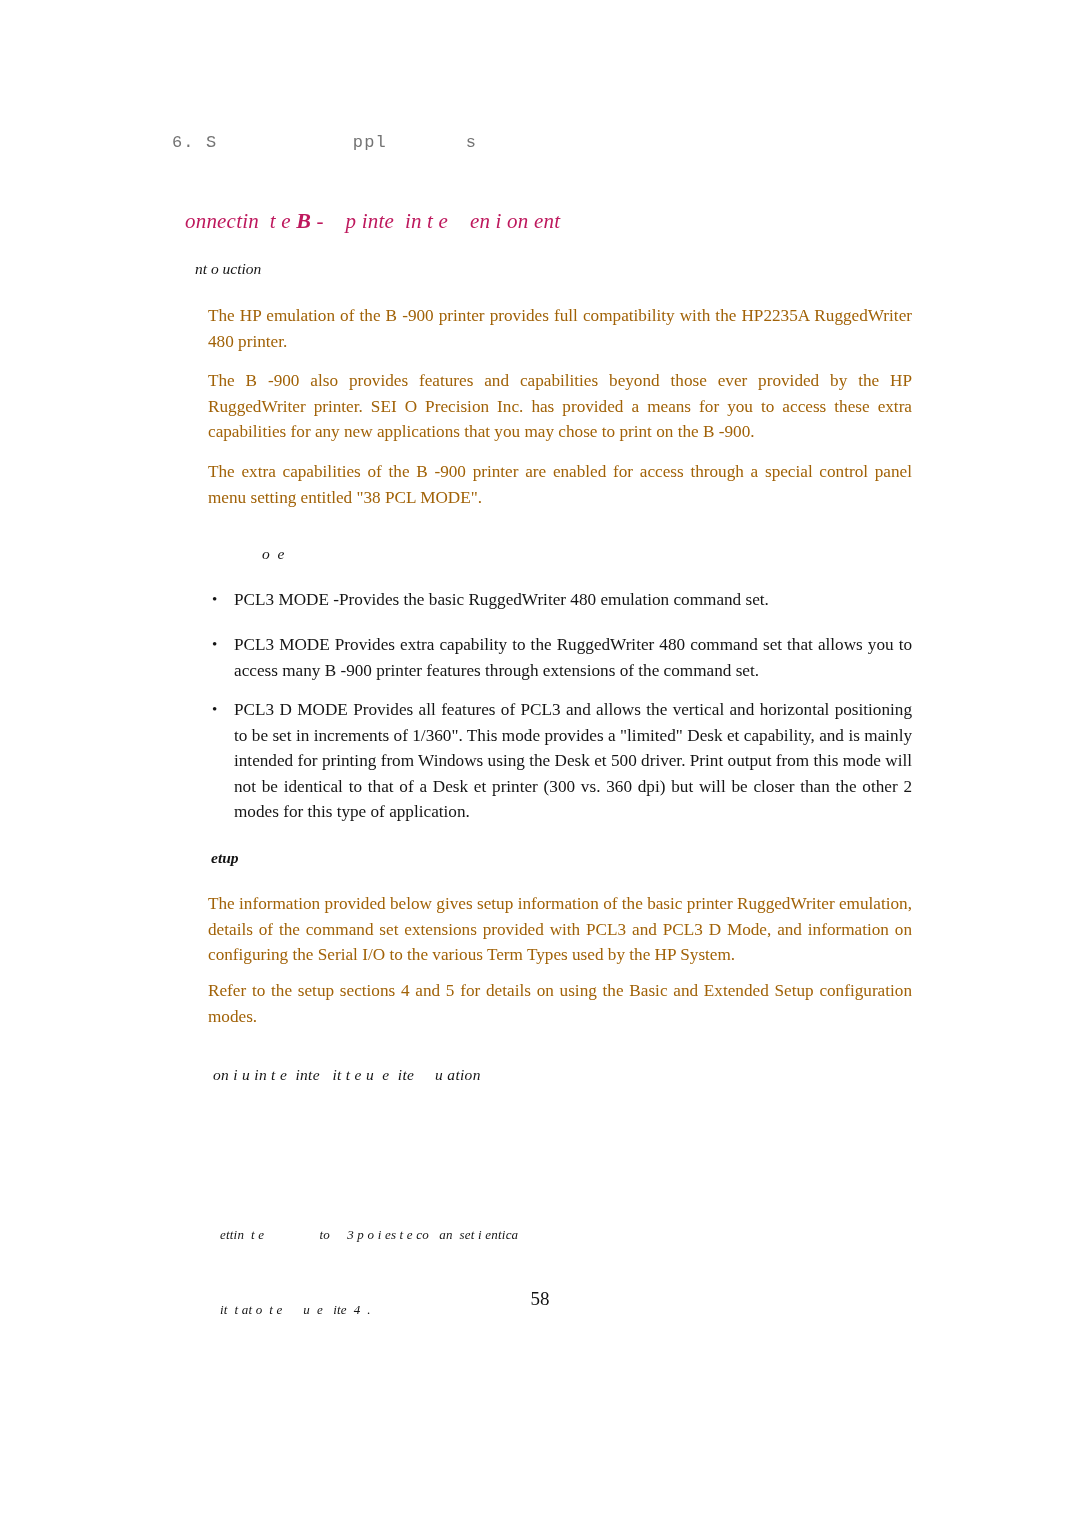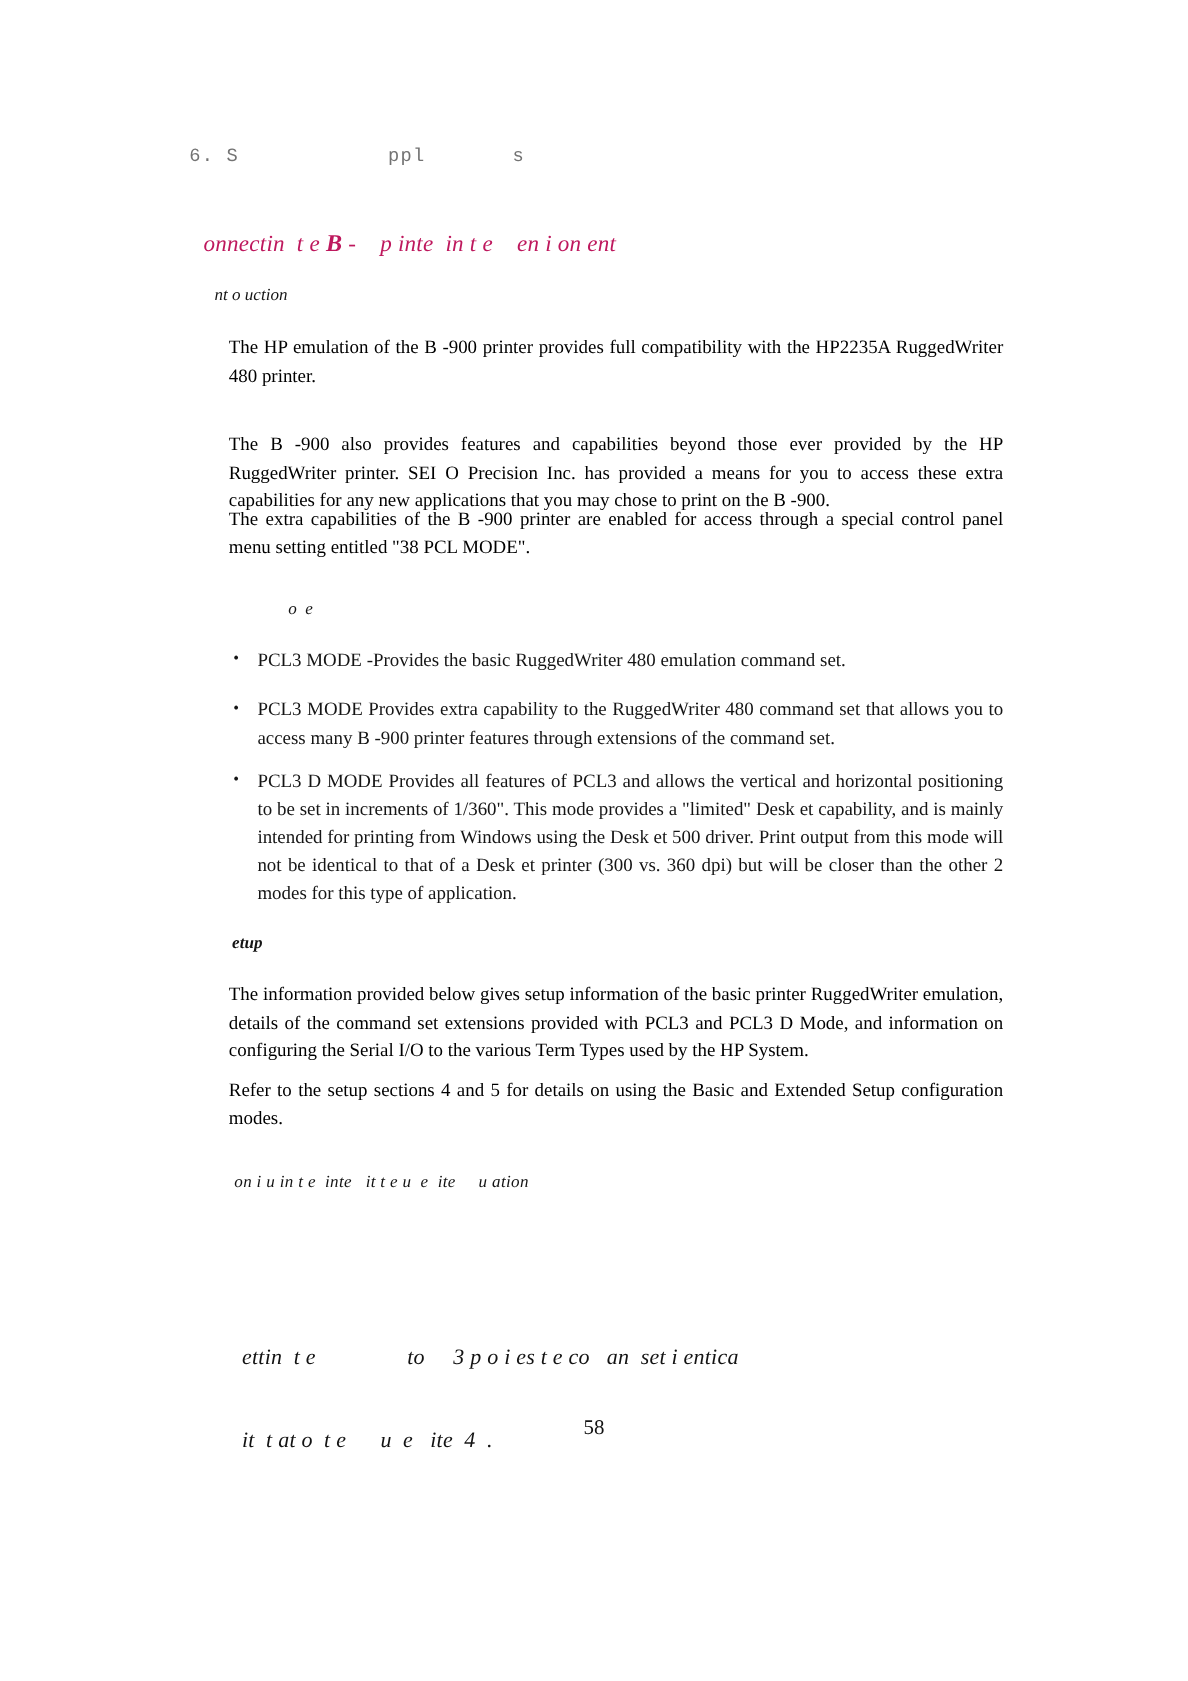--- a/index.html
+++ b/index.html
@@ -65,25 +65,25 @@
 
   
   .para {
     position: absolute;
     left: 208px;
     width: 704px;
     font-size: 17.2px;
     line-height: 25.5px;
     text-align: justify;
     text-justify: inter-word;
-    color: #000000;
+    color: #a16207;
   }
 
   .p1 { top: 303px; }
-  .p2 { top: 368px; margin-top: 23px; }
+  .p2 { top: 368px; }
   .p3 { top: 459px; }
   .p6 { top: 891px; }
   .p7 { top: 978px; }
 
   
   .bullet {
     position: absolute;
     left: 208px;
     width: 704px;
     font-size: 17.2px;
@@ -119,21 +119,21 @@
   .numlist { top: 1110px; }
   .numlist .nrow { white-space: pre; }
   .numlist .num { display: inline-block; width: 22px; }
 
   
   .closing-note {
     position: absolute;
     left: 220px;
     top: 1172px;
     width: 700px;
-    font-size: 20px;
+    font-size: 13px;
     font-style: italic;
     line-height: 25px;
     color: #131313;
     white-space: pre;
     letter-spacing: 0.2px;
   }
 
   
   .folio {
     position: absolute;

